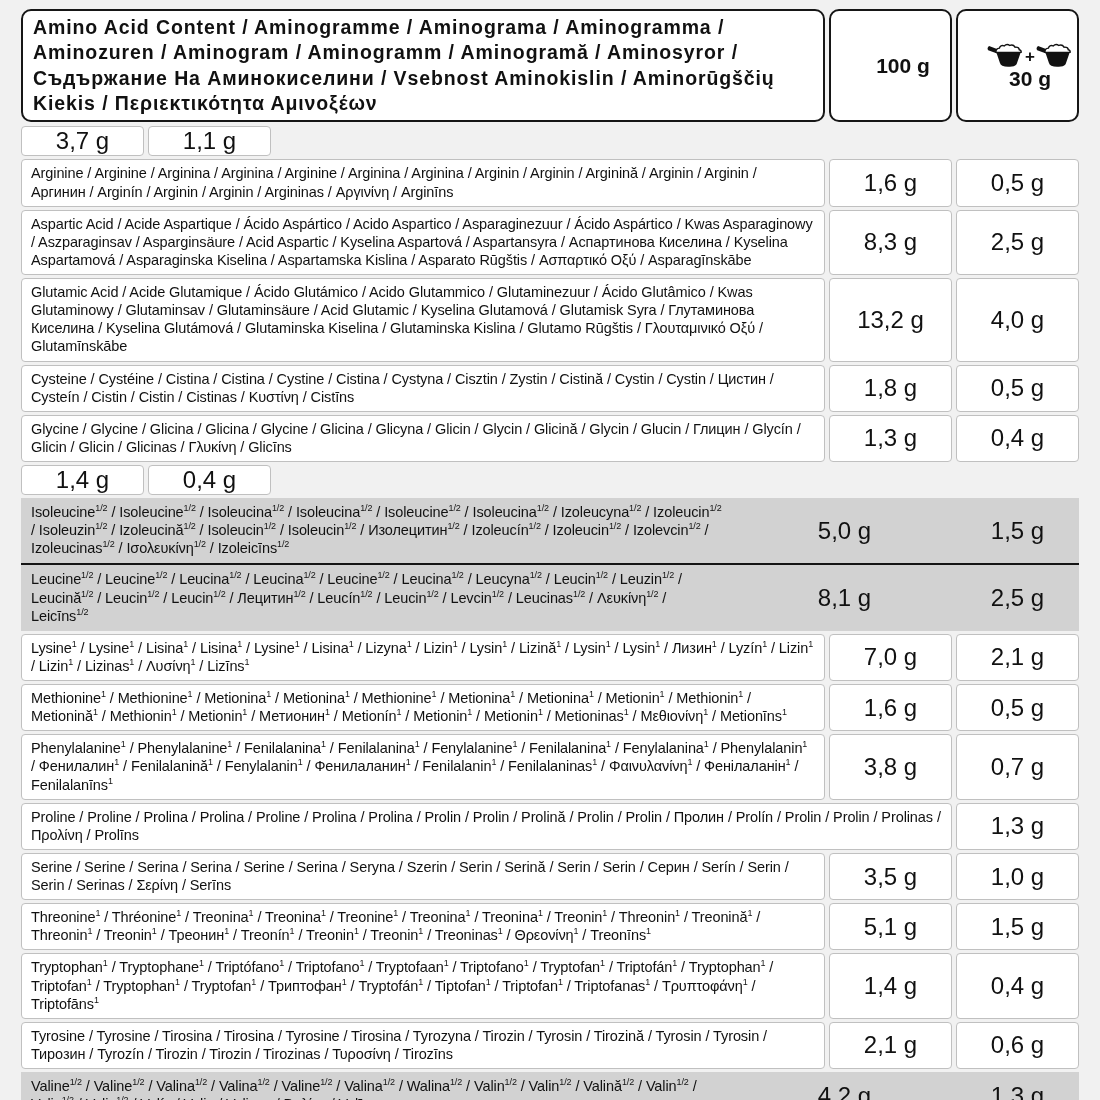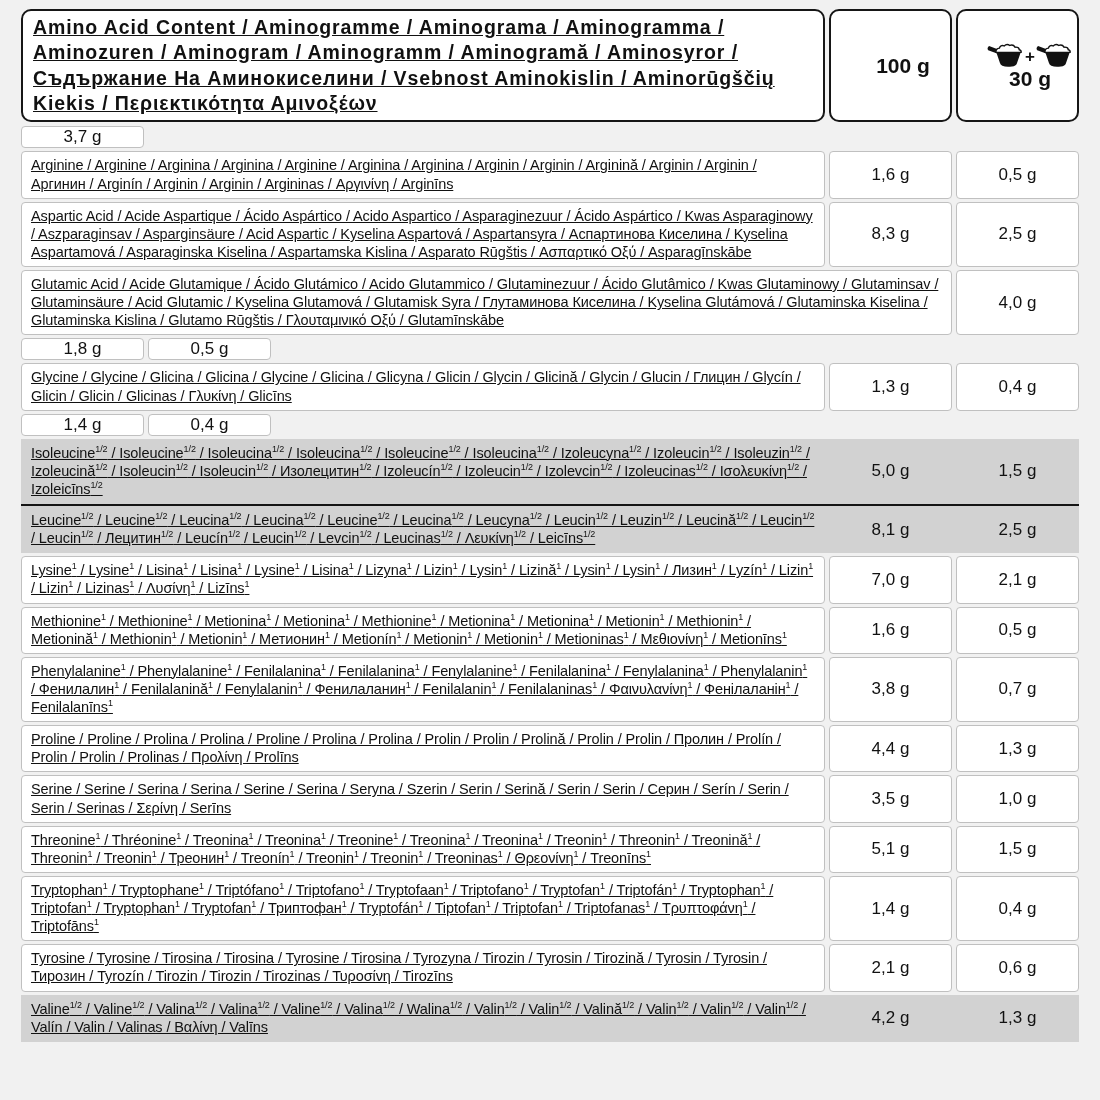--- a/index.html
+++ b/index.html
@@ -19,48 +19,47 @@
     margin-bottom: 3px;
   }
   .cell { box-sizing: border-box; background: #fff; border: 1px solid #c0c0c0; border-radius: 4px; }
   .cell + .cell { margin-left: 4px; }
   .name-cell {
     flex: 1 1 auto;
     padding: 4px 9px 5px 9px;
     font-size: 14.5px;
     line-height: 1.25;
     letter-spacing: -0.1px;
-    text-decoration: underline;
   }
   .val-cell {
     flex: 0 0 123px;
     display: flex;
     align-items: center;
     justify-content: center;
-    font-size: 17px;
+    font-size: 24px;
   }
   sup { font-size: 62%; line-height: 0; }
 
   
   .header-row { min-height: 88px; margin-bottom: 4px; }
   .header-row .cell { border: 2.5px solid #161616; border-radius: 10px; padding-left: 25px; }
   .header-row .name-cell {
     display: flex; align-items: center;
     font-size: 19.5px; font-weight: bold;
     letter-spacing: 0.9px; line-height: 1.3;
     padding: 4px 10px;
   }
   .header-row .val-cell { font-size: 21px; font-weight: bold; }
   .scoop-cell { flex-direction: column; justify-content: center; padding: 4px 0 2px 0; }
   .scoops { display: flex; align-items: center; justify-content: center; }
   .scoops .plus { font-size: 17px; font-weight: bold; margin: 0 1px; position: relative; top: 2px; }
   .scoop-label { margin-top: -1px; }
 
   
-  .row.gray { background: #d2d2d2; }
+  .row.gray { background: #d2d2d2; gap: 46px; }
   .row.gray .cell { background: transparent; border-color: transparent; }
   .row.gray + .row.gray { margin-top: -3px; border-top: 2.5px solid #141414; justify-content: flex-end; }
 </style>
 </head>
 <body>
 
 <div class="page">
   <div class="table">
 
     <div class="row header-row">
@@ -84,40 +83,43 @@
             <path d="M10 12 Q9.5 7.5 14 7 Q15 3 19.5 4.5 Q22.5 1.5 26 4 Q30 2.5 32 6 Q36.5 5.5 37 9 Q39.5 9.5 39 12 Z" fill="#fff" stroke="#111" stroke-width="1.6"></path>
           </svg>
         </div>
         <div class="scoop-label">30 g</div>
       </div>
     </div>
 
     <div id="rows">
   <div class="row body-row">
     <div class="cell val-cell v100">3,7 g</div>
+    <div class="cell val-cell v30">1,1 g</div>
   </div>
 
   <div class="row body-row">
     <div class="cell name-cell nm">Arginine / Arginine / Arginina / Arginina / Arginine / Arginina / Arginina / Arginin / Arginin / Arginină / Arginin / Arginin / Аргинин / Arginín / Arginin / Arginin / Argininas / Αργινίνη / Arginīns</div>
     <div class="cell val-cell v100">1,6 g</div>
     <div class="cell val-cell v30">0,5 g</div>
   </div>
 
   <div class="row body-row">
     <div class="cell name-cell nm">Aspartic Acid / Acide Aspartique / Ácido Aspártico / Acido Aspartico / Asparaginezuur / Ácido Aspártico / Kwas Asparaginowy / Aszparaginsav / Asparginsäure / Acid Aspartic / Kyselina Aspartová / Aspartansyra / Аспартинова Киселина / Kyselina Aspartamová / Asparaginska Kiselina / Aspartamska Kislina / Asparato Rūgštis / Ασπαρτικό Οξύ / Asparagīnskābe</div>
     <div class="cell val-cell v100">8,3 g</div>
     <div class="cell val-cell v30">2,5 g</div>
   </div>
 
   <div class="row body-row">
     <div class="cell name-cell nm">Glutamic Acid / Acide Glutamique / Ácido Glutámico / Acido Glutammico / Glutaminezuur / Ácido Glutâmico / Kwas Glutaminowy / Glutaminsav / Glutaminsäure / Acid Glutamic / Kyselina Glutamová / Glutamisk Syra / Глутаминова Киселина / Kyselina Glutámová / Glutaminska Kiselina / Glutaminska Kislina / Glutamo Rūgštis / Γλουταμινικό Οξύ / Glutamīnskābe</div>
+    <div class="cell val-cell v100">13,2 g</div>
     <div class="cell val-cell v30">4,0 g</div>
   </div>
 
   <div class="row body-row">
+    <div class="cell name-cell nm">Cysteine / Cystéine / Cistina / Cistina / Cystine / Cistina / Cystyna / Cisztin / Zystin / Cistină / Cystin / Cystin / Цистин / Cysteín / Cistin / Cistin / Cistinas / Κυστίνη / Cistīns</div>
     <div class="cell val-cell v100">1,8 g</div>
     <div class="cell val-cell v30">0,5 g</div>
   </div>
 
   <div class="row body-row">
     <div class="cell name-cell nm">Glycine / Glycine / Glicina / Glicina / Glycine / Glicina / Glicyna / Glicin / Glycin / Glicină / Glycin / Glucin / Глицин / Glycín / Glicin / Glicin / Glicinas / Γλυκίνη / Glicīns</div>
     <div class="cell val-cell v100">1,3 g</div>
     <div class="cell val-cell v30">0,4 g</div>
   </div>
 
@@ -151,21 +153,20 @@
   </div>
 
   <div class="row body-row">
     <div class="cell name-cell nm">Phenylalanine<sup>1</sup> / Phenylalanine<sup>1</sup> / Fenilalanina<sup>1</sup> / Fenilalanina<sup>1</sup> / Fenylalanine<sup>1</sup> / Fenilalanina<sup>1</sup> / Fenylalanina<sup>1</sup> / Phenylalanin<sup>1</sup> / Фенилалин<sup>1</sup> / Fenilalanină<sup>1</sup> / Fenylalanin<sup>1</sup> / Фенилаланин<sup>1</sup> / Fenilalanin<sup>1</sup> / Fenilalaninas<sup>1</sup> / Φαινυλανίνη<sup>1</sup> / Фенілаланін<sup>1</sup> / Fenilalanīns<sup>1</sup></div>
     <div class="cell val-cell v100">3,8 g</div>
     <div class="cell val-cell v30">0,7 g</div>
   </div>
 
   <div class="row body-row">
     <div class="cell name-cell nm">Proline / Proline / Prolina / Prolina / Proline / Prolina / Prolina / Prolin / Prolin / Prolină / Prolin / Prolin / Пролин / Prolín / Prolin / Prolin / Prolinas / Προλίνη / Prolīns</div>
-    <div class="cell val-cell v100">4,4 g</div>
     <div class="cell val-cell v30">1,3 g</div>
   </div>
 
   <div class="row body-row">
     <div class="cell name-cell nm">Serine / Serine / Serina / Serina / Serine / Serina / Seryna / Szerin / Serin / Serină / Serin / Serin / Серин / Serín / Serin / Serin / Serinas / Σερίνη / Serīns</div>
     <div class="cell val-cell v100">3,5 g</div>
     <div class="cell val-cell v30">1,0 g</div>
   </div>
 
   <div class="row body-row">

